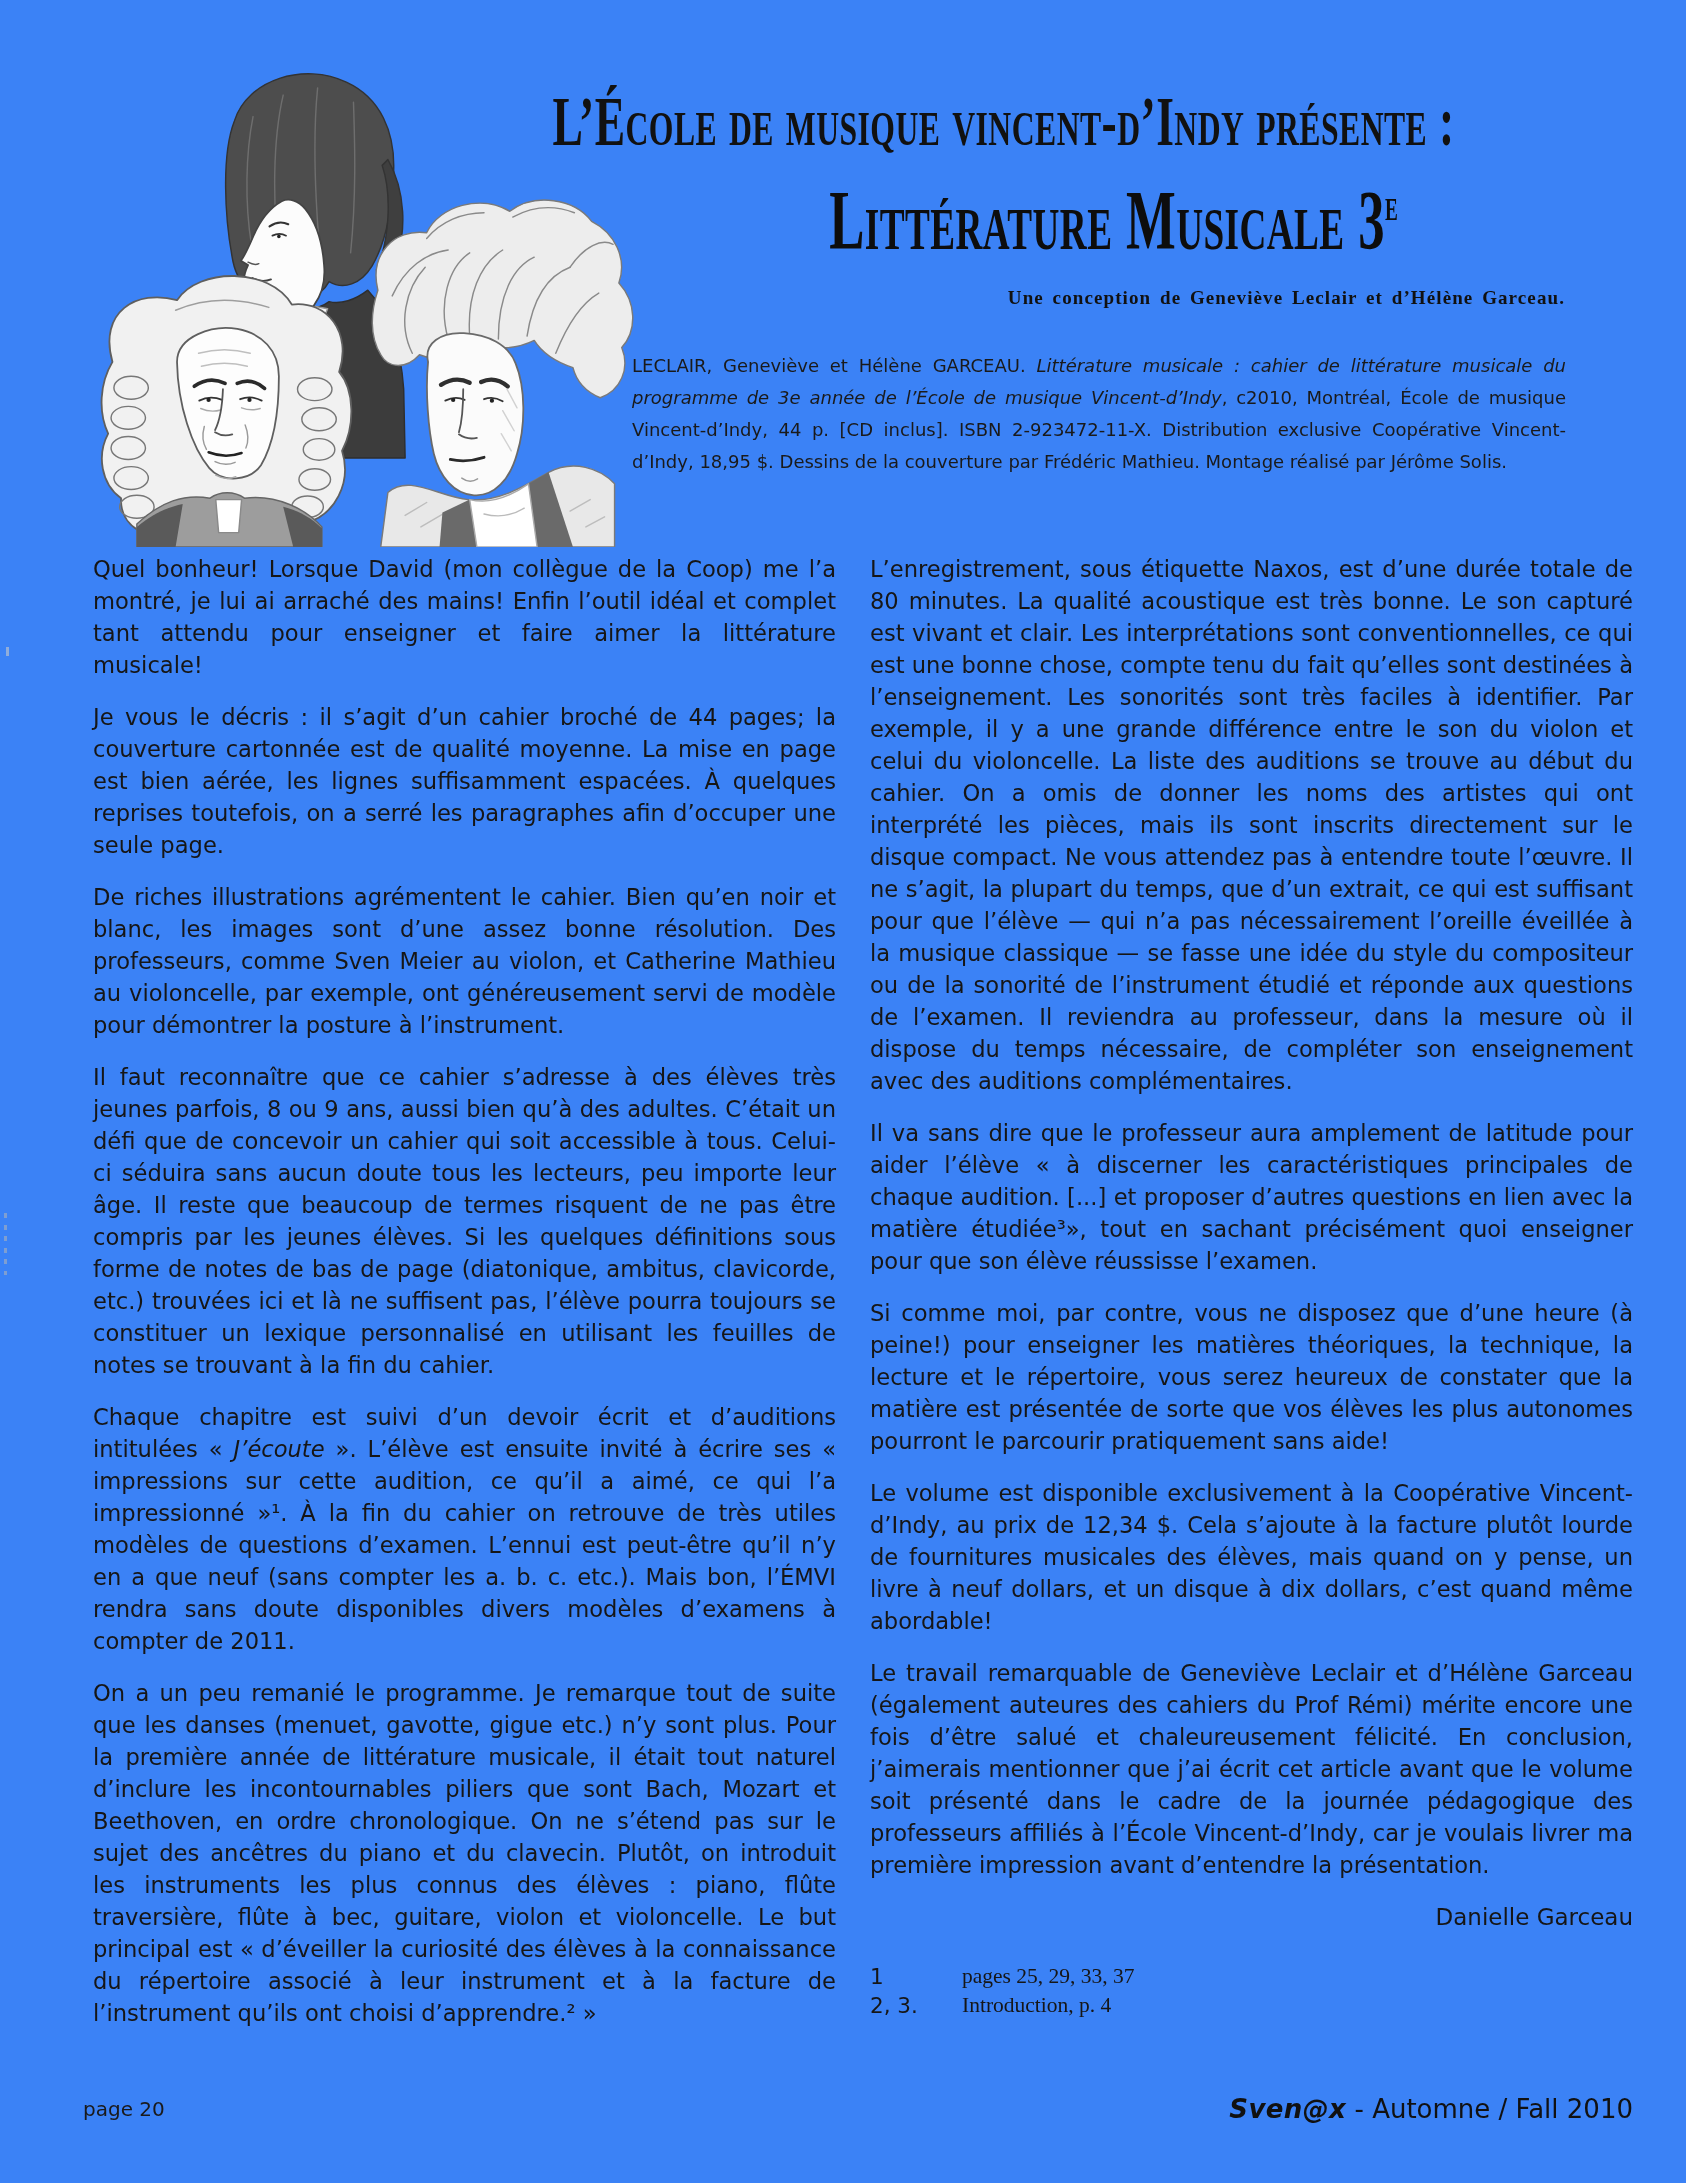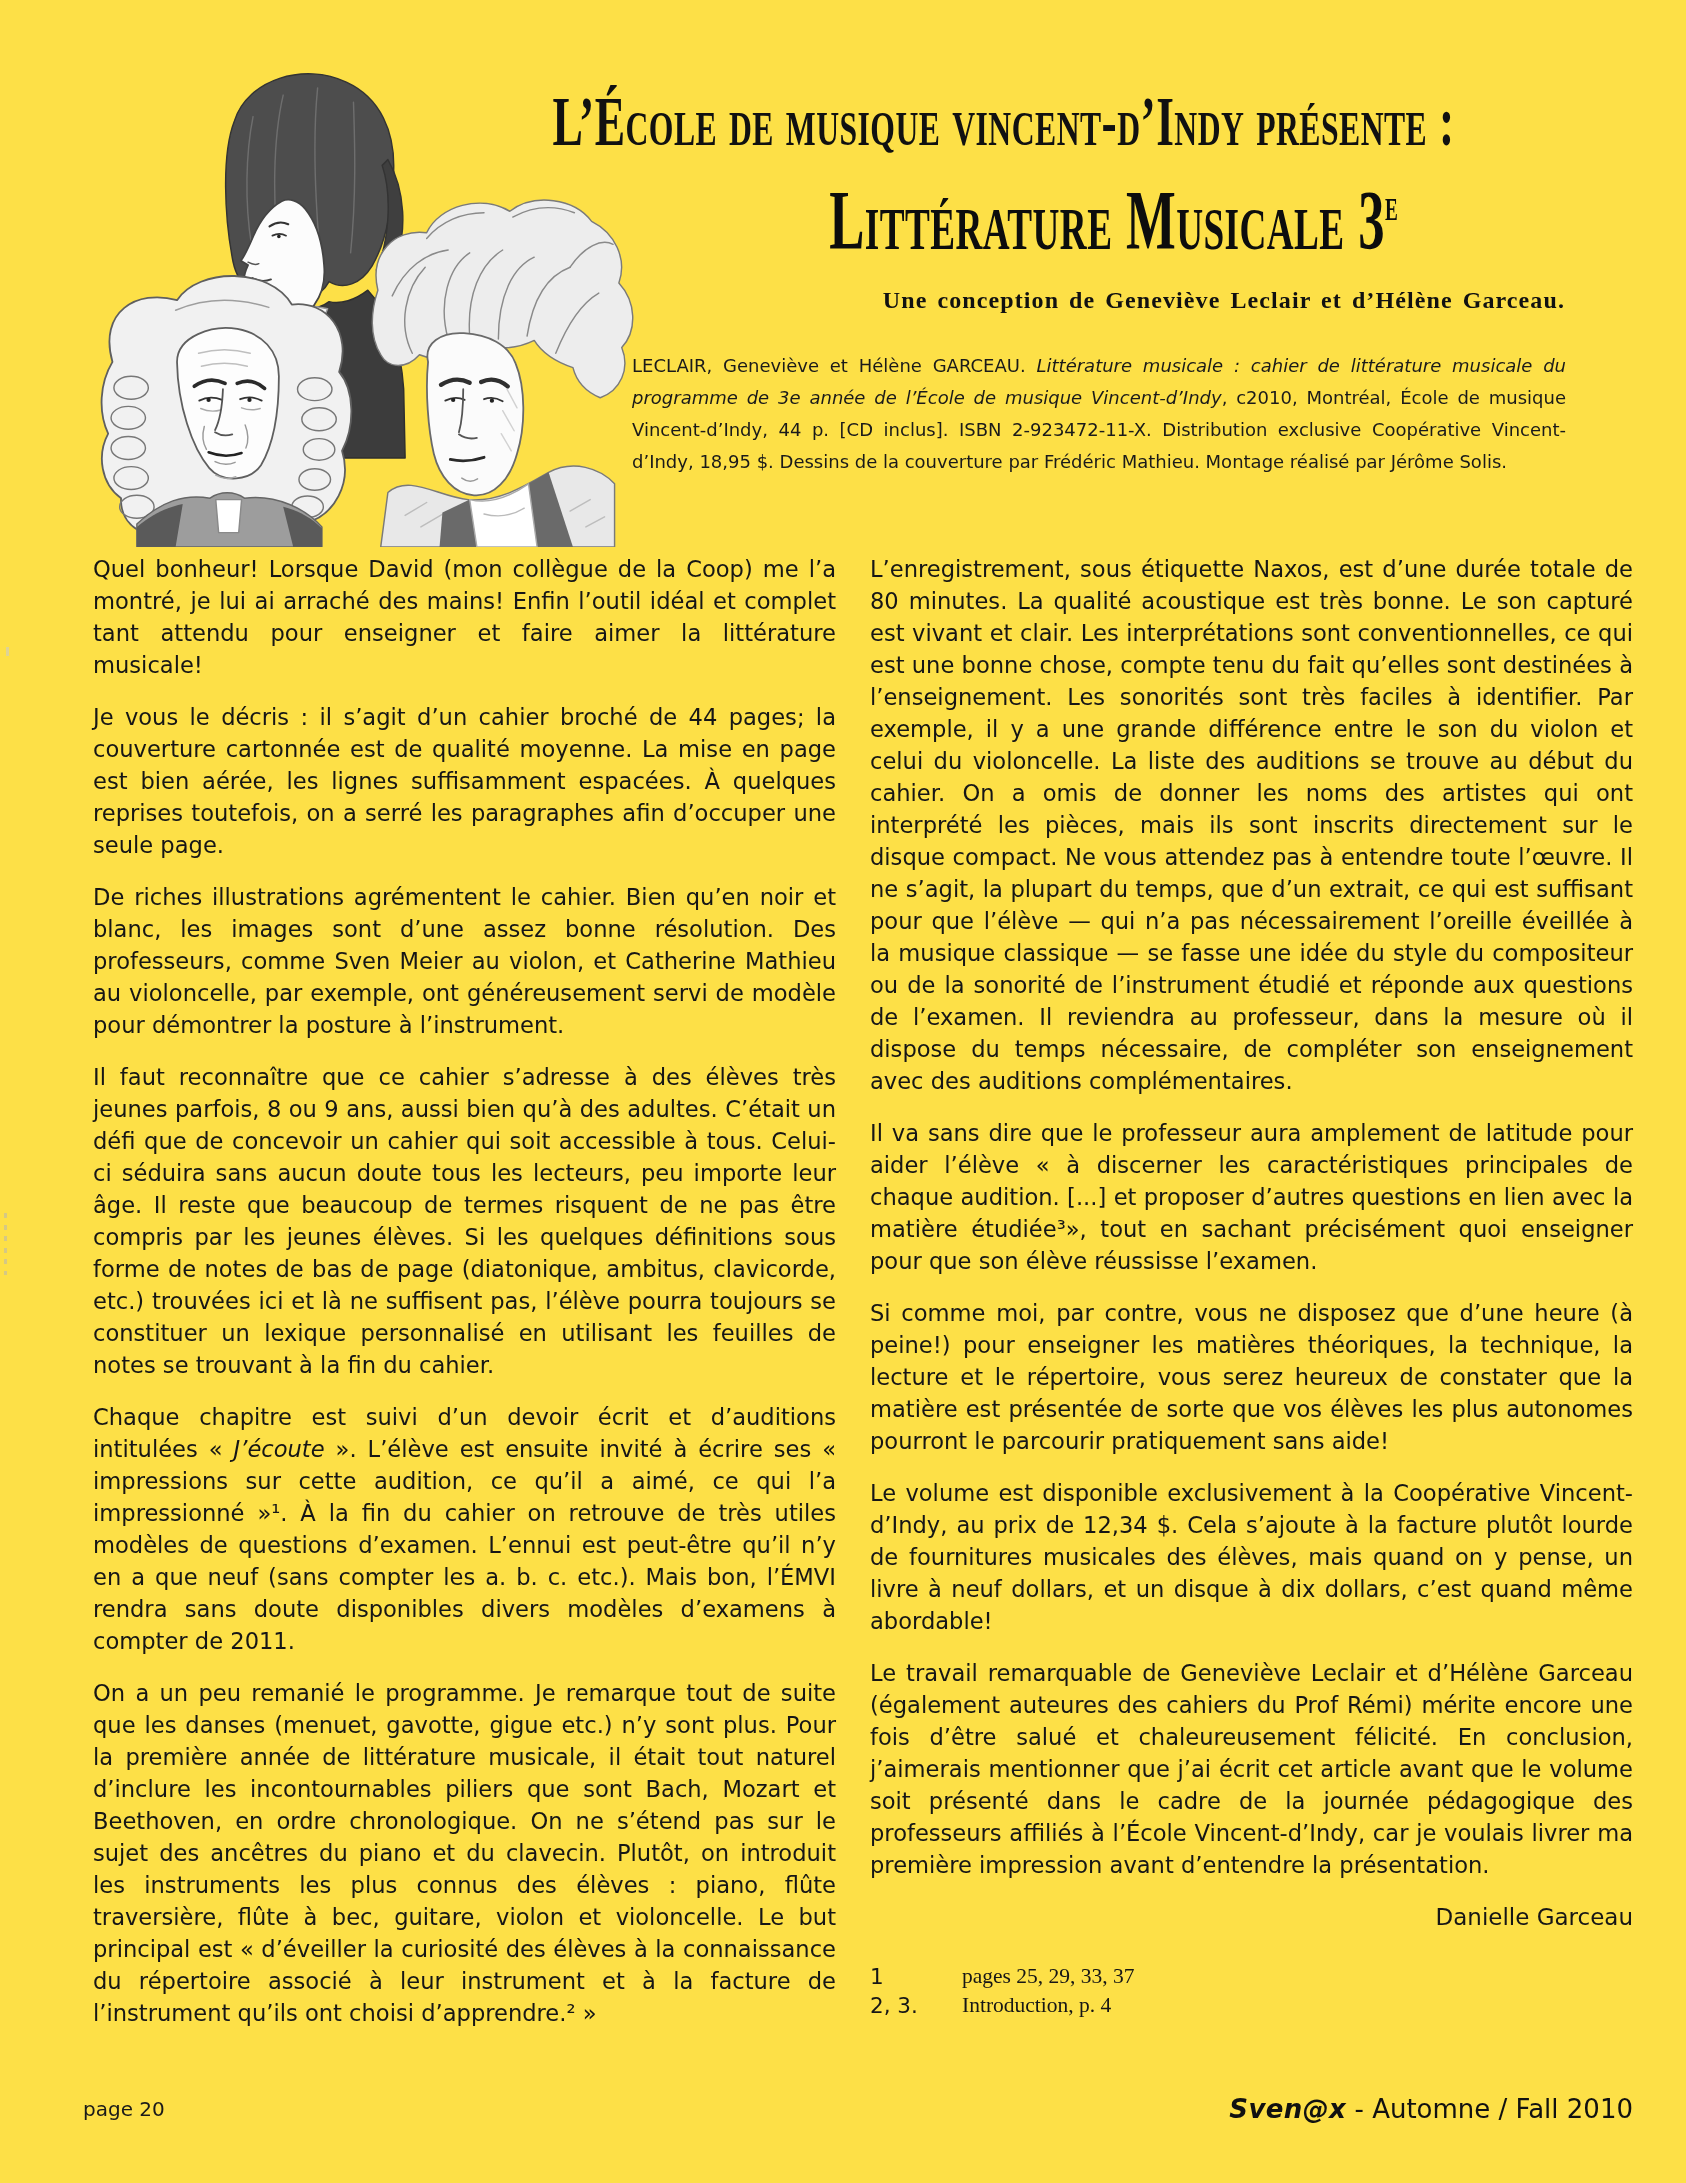--- a/index.html
+++ b/index.html
@@ -1,19 +1,19 @@
 <!DOCTYPE html>
 <html lang="fr" style="font-size:11.5px"><head>
 <meta charset="utf-8">
 <title>Musif@x — page 20</title>
 <style>
   html, body { margin:0; padding:0; background:#9a9a9a; }
   .page {
     position:relative; width:1687px; height:2183px;
-    margin:0 auto; background:#fde047; color:#151515;
+    margin:0 auto; background:#3b82f6; color:#151515;
     font-family:"DejaVu Sans", sans-serif; overflow:hidden;
   }
 
   
   .illustration { position:absolute; left:68px; top:52px; width:581px; height:495px; }
 
   .mast-line1 {
     position:absolute; left:345px; top:83px; width:1220px;
     text-align:center; white-space:nowrap;
     font-family:"Liberation Serif", serif; font-weight:bold;
@@ -28,21 +28,21 @@
     text-align:center; white-space:nowrap;
     font-family:"Liberation Serif", serif; font-weight:bold;
     font-variant:small-caps; font-size:85px; letter-spacing:0.7px; color:#0d0d0d;
   }
   .mast-line2 .squeeze { transform:scaleX(0.62); }
   .mast-line2 sup { font-size:0.52em; vertical-align:super; }
 
   .mast-subtitle {
     position:absolute; right:122px; top:287px; width:897px;
     text-align:right; font-family:"Liberation Serif", serif;
-    font-weight:bold; font-size:24px; letter-spacing:1.1px; color:#111;
+    font-weight:bold; font-size:19px; letter-spacing:1.1px; color:#111;
     word-spacing:2.9px;
   }
 
   .citation {
     position:absolute; left:632px; top:350px; width:934px;
     font-size:18px; line-height:32px; text-align:justify; color:#1a1a1a;
   }
   .citation em { font-style:italic; }
 
   

